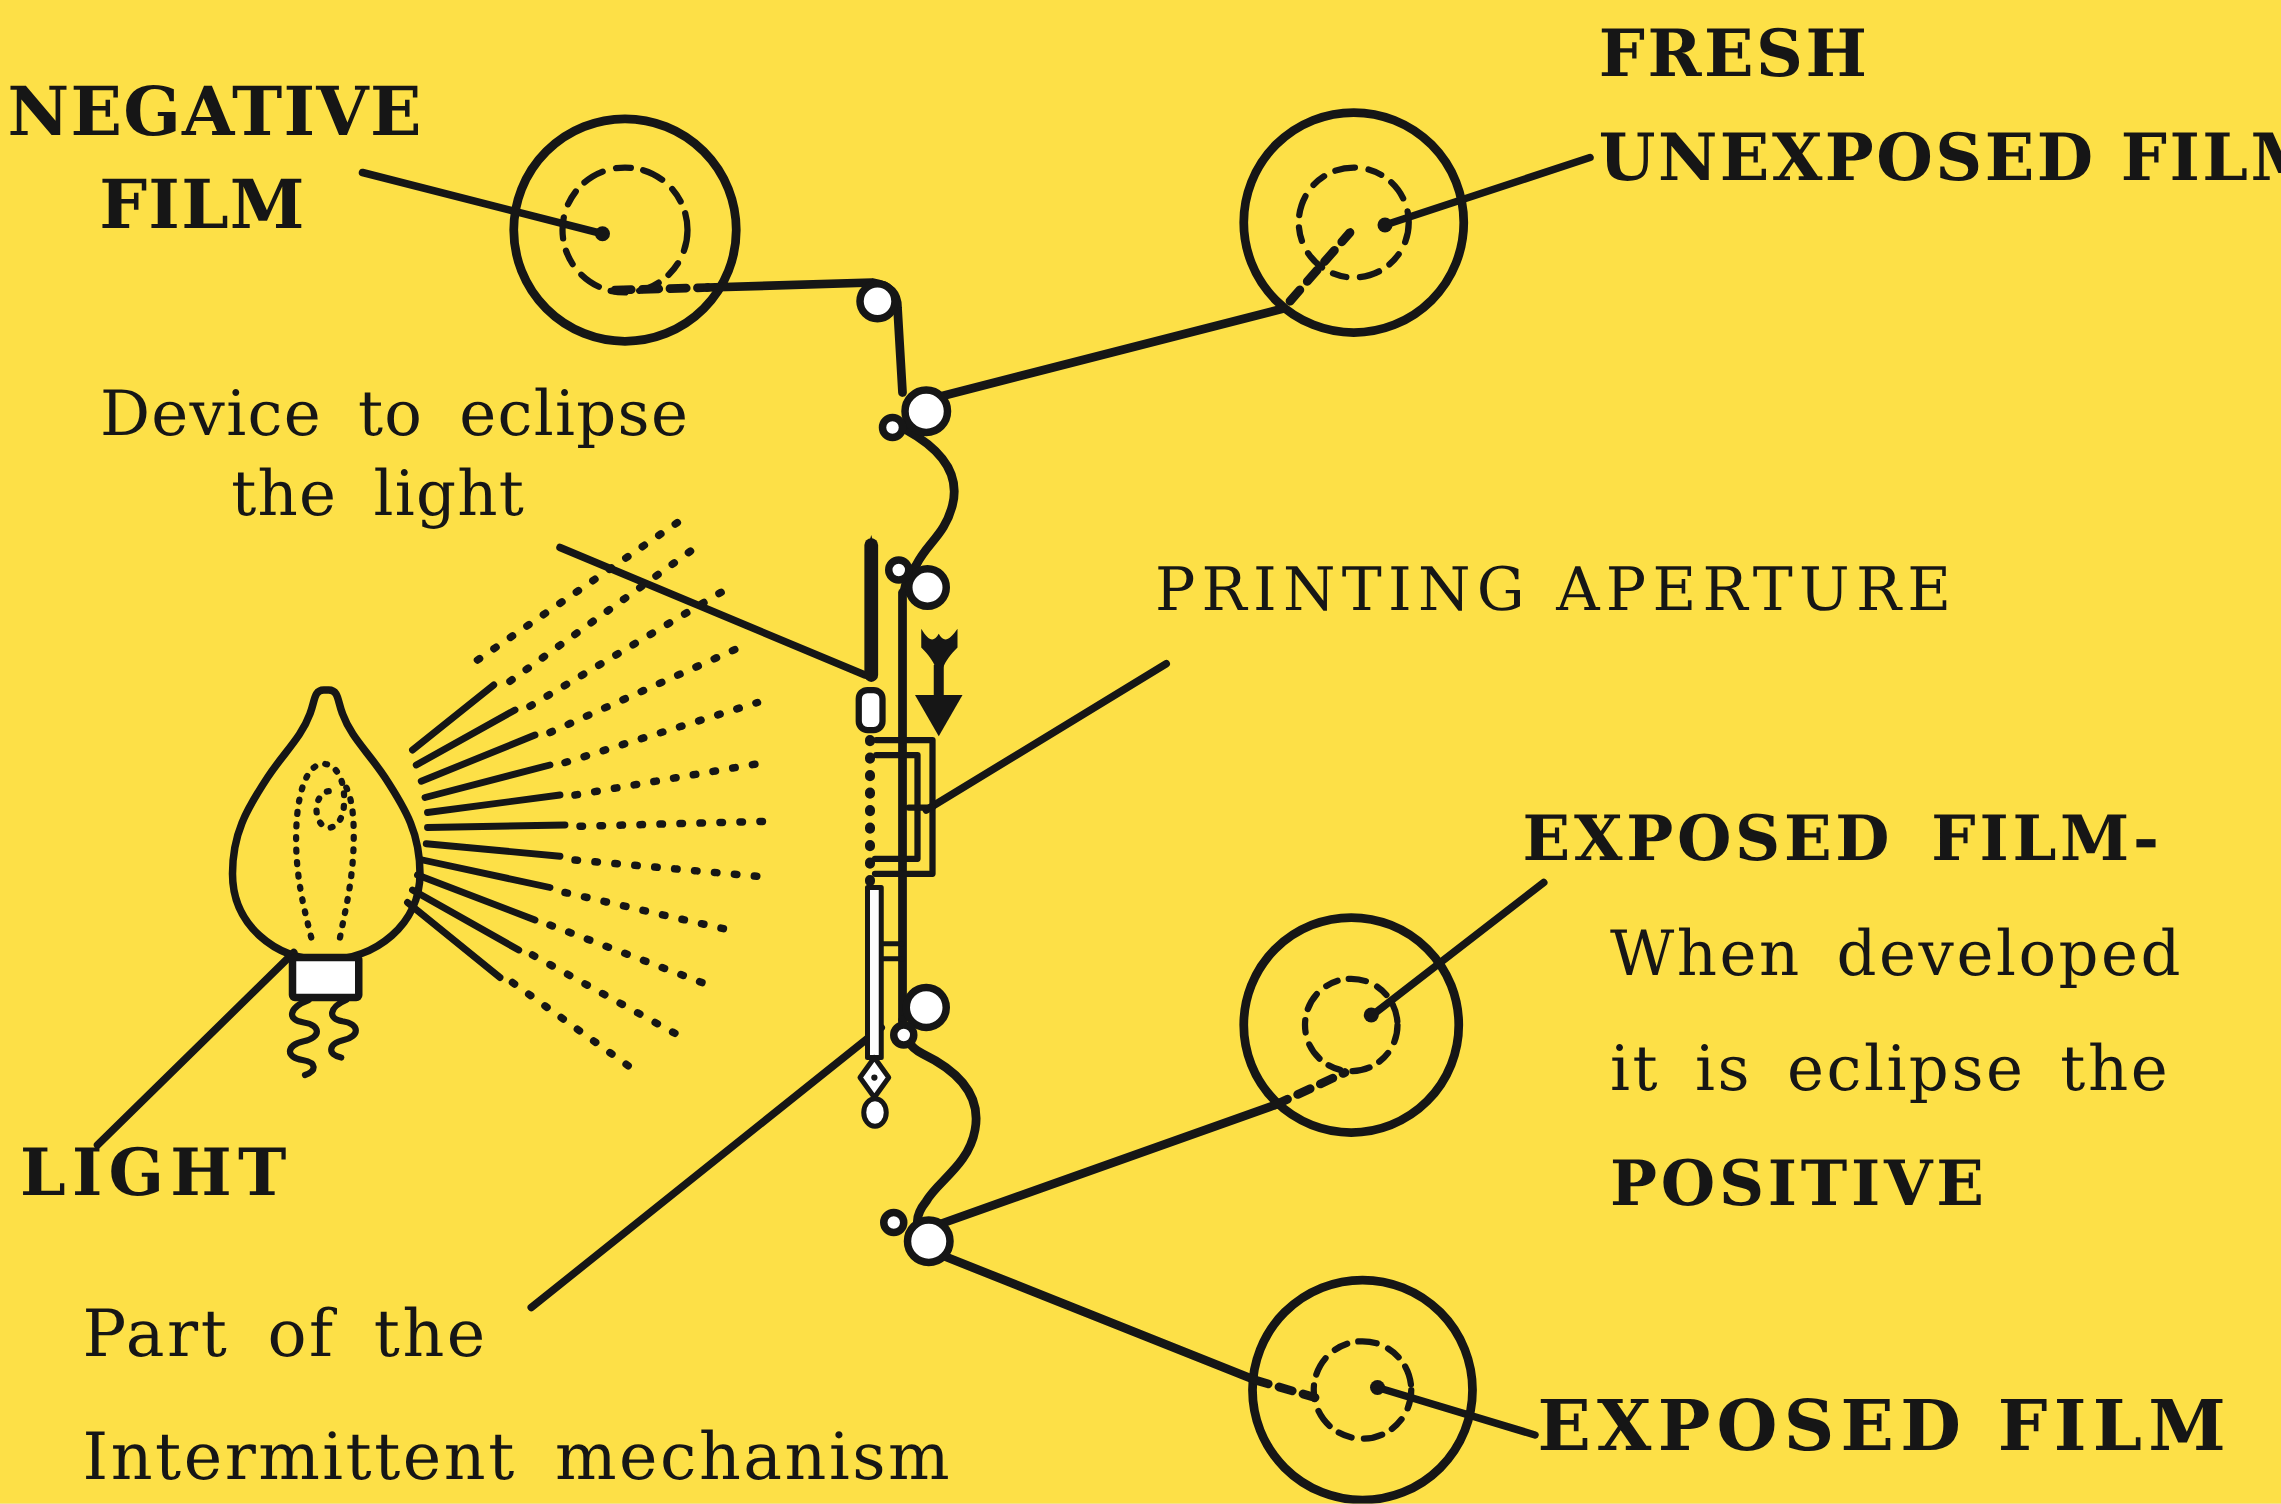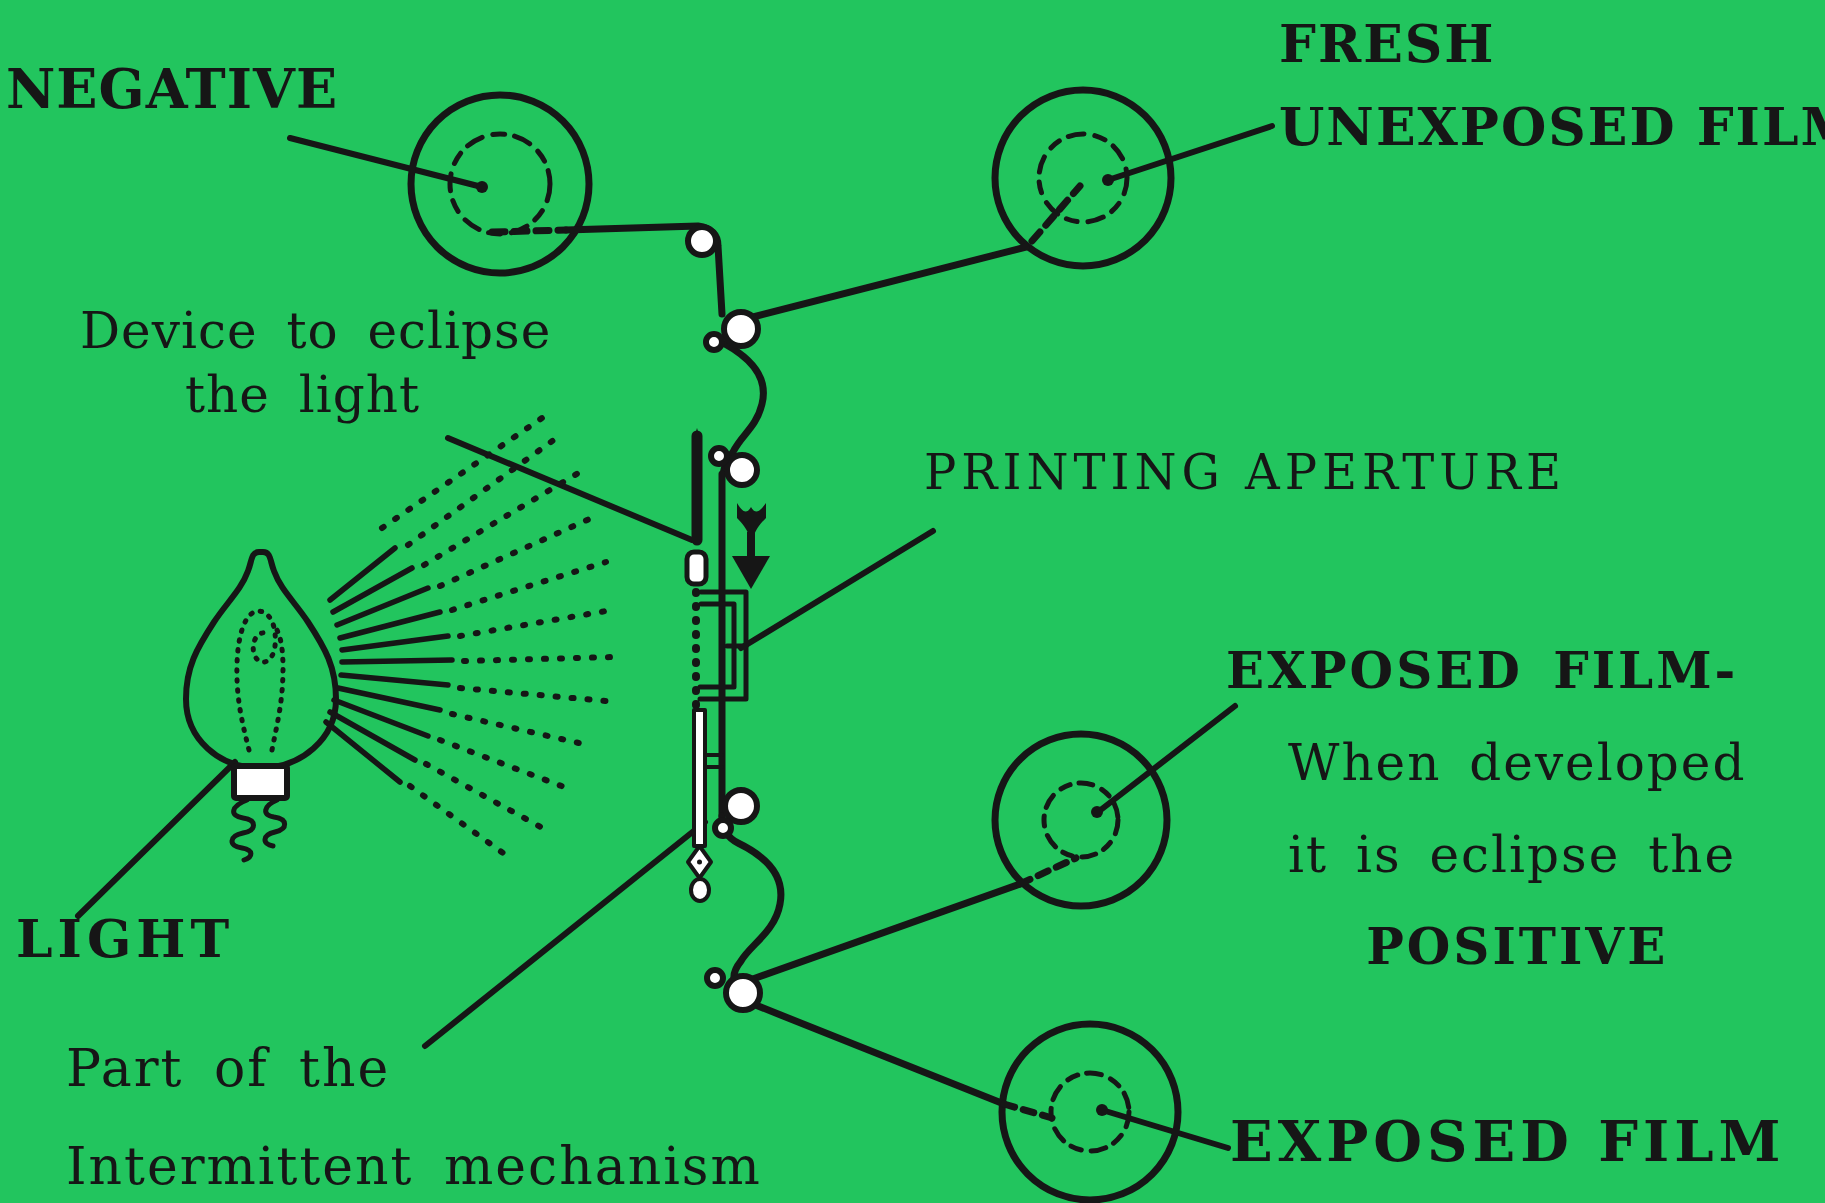--- a/index.html
+++ b/index.html
@@ -1,39 +1,39 @@
 <!DOCTYPE html>
 <html><head>
 <meta charset="utf-8">
 <style>
   html,body{margin:0;padding:0;background:#e8e8e8;}
   .stage{
     position:relative;
     width:1825px;height:1203px;
-    background:#22c55e;
+    background:#fde047;
     font-family:"DejaVu Serif","Liberation Serif",serif;
     color:#161616;
     overflow:hidden;
   }
   .stage svg{position:absolute;left:0;top:0;}
   .lbl{position:absolute;white-space:nowrap;}
   .lbl .ln{display:block;}
   
   .lbl-neg-top{left:6px;top:52px;width:312px;text-align:center;
     font-size:54px;line-height:74px;letter-spacing:1px;font-weight:bold;}
   .lbl-fresh{left:1279px;top:2px;font-size:52px;line-height:83px;letter-spacing:2px;font-weight:bold;}
   .lbl-aperture{left:924px;top:444px;font-size:48px;letter-spacing:5px;font-weight:normal;text-align:center;}
   .lbl-light{left:16px;top:908px;font-size:52px;letter-spacing:5px;font-weight:bold;text-align:right;}
   .lbl-neg-bottom{left:1230px;top:1108px;font-size:56px;letter-spacing:5px;font-weight:bold;}
   
   .lbl-device{left:80px;top:299px;width:445px;text-align:center;
     font-size:50px;line-height:64px;word-spacing:12px;letter-spacing:1px;}
   .lbl-part{left:66px;top:1019px;font-size:52px;line-height:98px;word-spacing:12px;letter-spacing:2px;}
   .lbl-exposed{left:1218px;top:625px;font-size:50px;line-height:92px;word-spacing:10px;letter-spacing:2px;}
-  .lbl-exposed .caps{font-weight:bold;letter-spacing:3px;text-align:center;}
+  .lbl-exposed .caps{font-weight:bold;letter-spacing:3px;}
   .lbl-exposed .ind{padding-left:70px;}
 </style>
 </head>
 <body>
 
 <div class="stage">
 
   <svg width="1825" height="1203" viewBox="0 0 1825 1203" fill="none" stroke="#161616" stroke-linecap="round" stroke-linejoin="round">
 
     <g stroke-width="6">
@@ -164,20 +164,21 @@
         <line x1="452" y1="714" x2="592" y2="746"></line>
         <line x1="440" y1="740" x2="572" y2="790"></line>
         <line x1="426" y1="764" x2="546" y2="830"></line>
         <line x1="410" y1="786" x2="510" y2="858"></line>
       </g>
     </g>
   </svg>
 
   <div class="lbl lbl-neg-top">
     <span class="ln">NEGATIVE</span>
+    <span class="ln">FILM</span>
   </div>
 
   <div class="lbl lbl-fresh">
     <span class="ln">FRESH</span>
     <span class="ln">UNEXPOSED FILM</span>
   </div>
 
   <div class="lbl lbl-device">
     <span class="ln">Device to eclipse</span>
     <span class="ln">the light</span>

